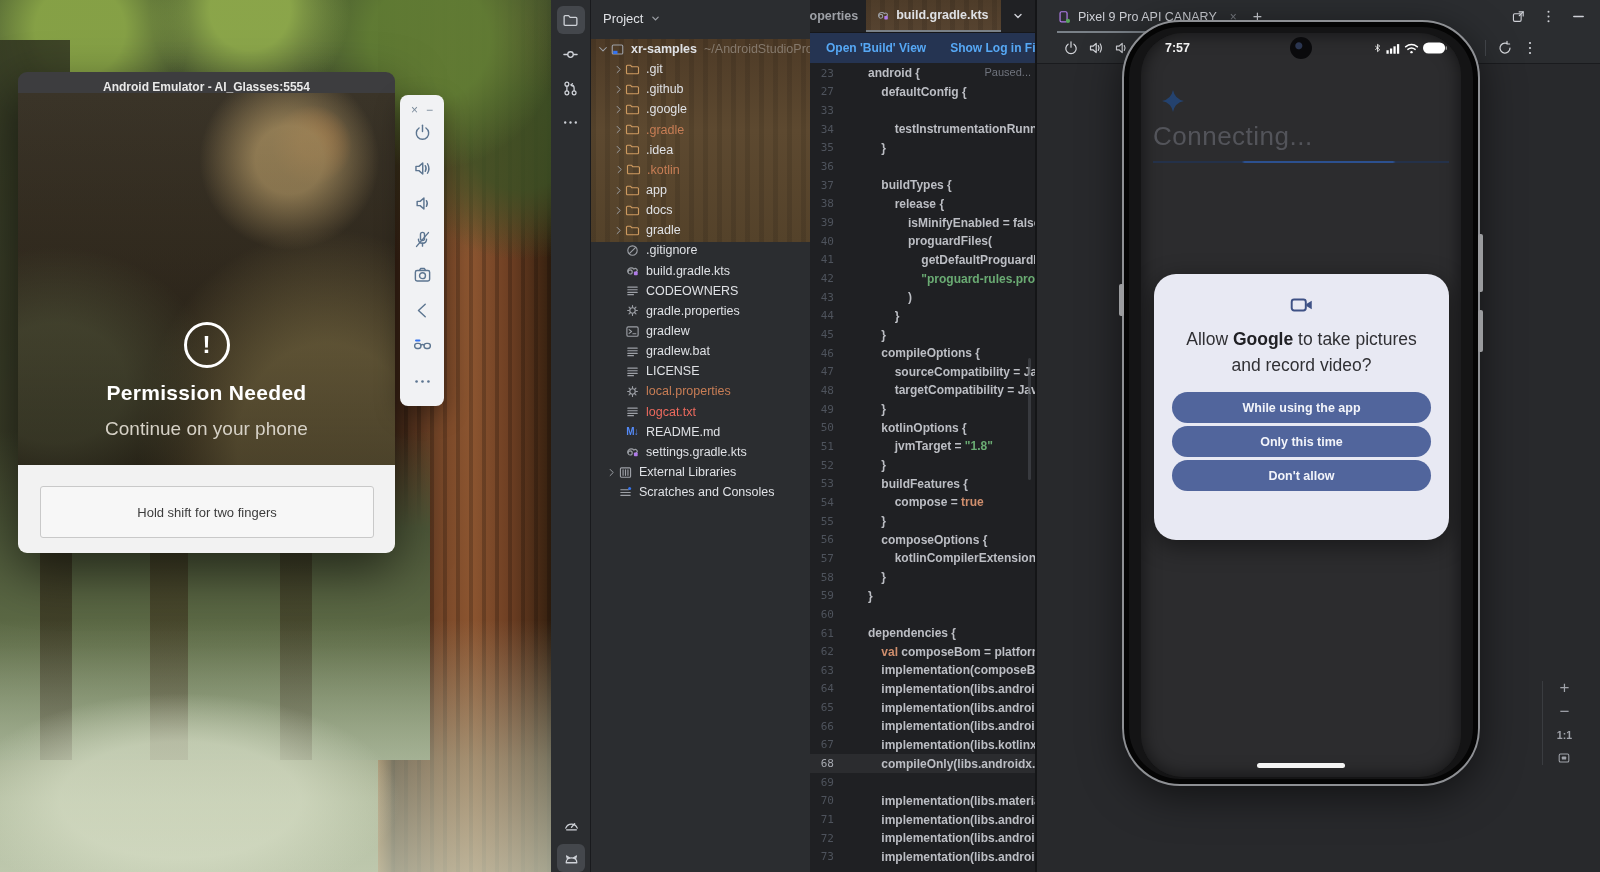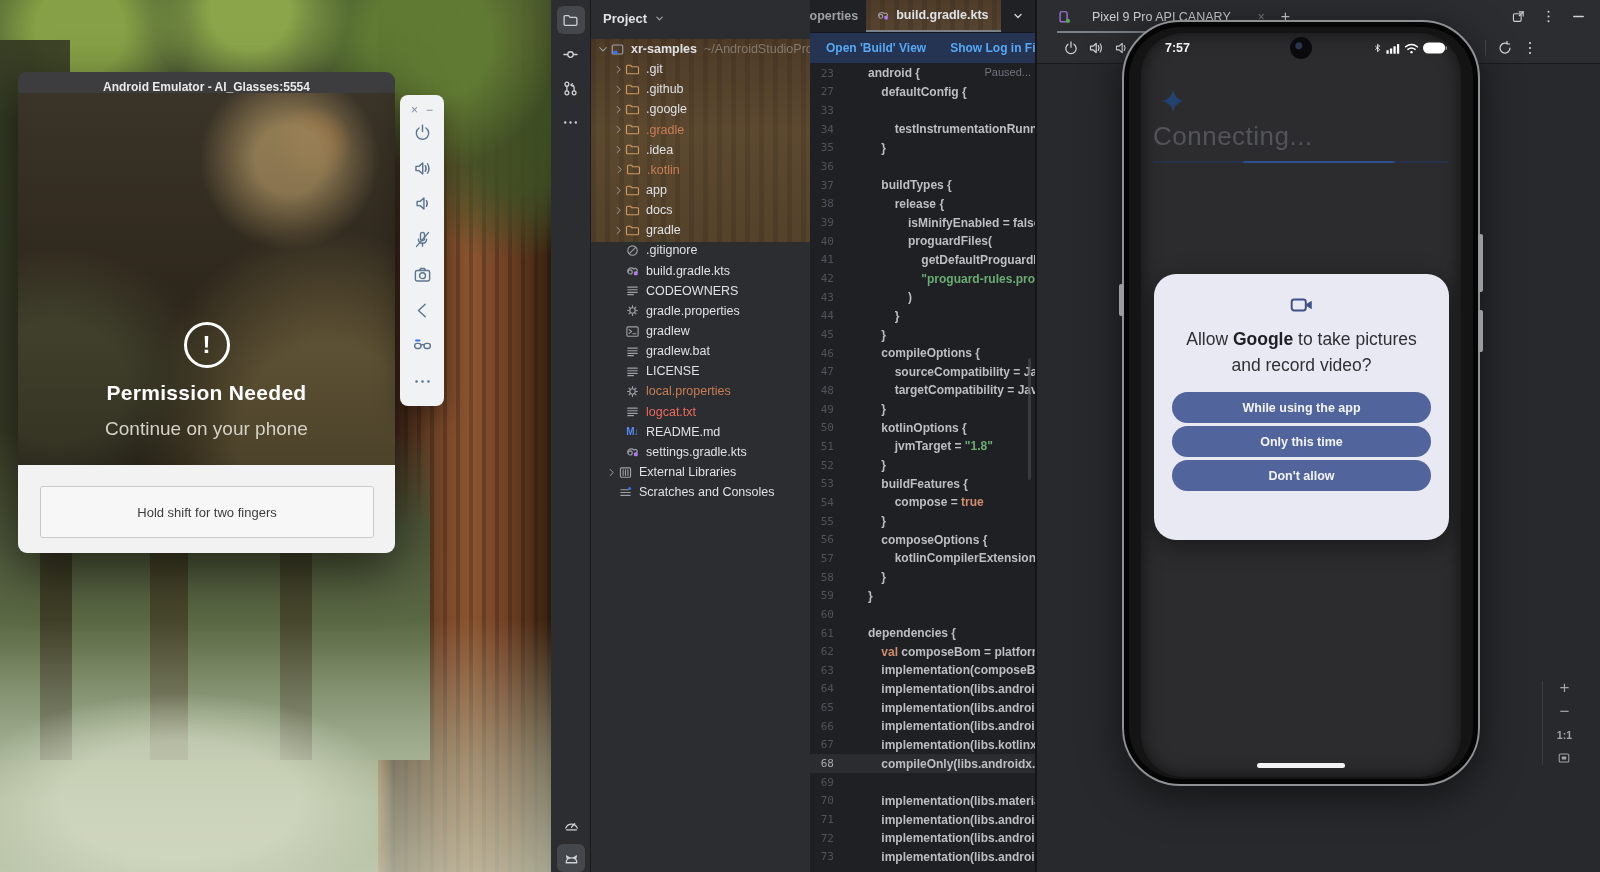--- a/index.html
+++ b/index.html
@@ -52,21 +52,21 @@
 
   
   .ide{left:551px;top:0;width:1049px;height:872px;background:#1f2023;z-index:2;}
   .strip{left:0;top:0;width:40px;height:872px;background:#2b2d30;border-right:1px solid #191a1d;}
   .strip .btn{width:28px;height:28px;margin:6px auto;display:flex;align-items:center;justify-content:center;color:#cfd2d8;border-radius:6px;}
   .strip .btn.sel{background:#44474c;}
   .strip .btn svg{width:17px;height:17px;}
   .strip-bottom{position:absolute;left:0;bottom:-6px;width:40px;}
 
   .proj{left:40px;top:0;width:219px;height:872px;background:#2b2d30;overflow:hidden;}
-  .proj-head{height:36px;display:flex;align-items:center;padding-left:12px;color:#dfe1e5;font-size:13px;font-weight:bold;gap:8px;}
+  .proj-head{height:36px;display:flex;align-items:center;padding-left:12px;color:#dfe1e5;font-size:13px;font-weight:normal;gap:8px;}
   .proj-brown{left:0;top:39px;width:219px;height:203px;background:
       repeating-linear-gradient(90deg,rgba(0,0,0,.10) 0 5px,rgba(0,0,0,0) 5px 14px),
       linear-gradient(180deg,#4e3b27,#5d4930 45%,#54422a 100%);}
   .tree{position:absolute;left:0;top:39px;width:219px;}
   .trow{height:20.15px;display:flex;align-items:center;font-size:12.5px;color:#dfe1e5;white-space:nowrap;overflow:hidden;}
   .trow .chev{width:12px;color:#9da0a6;font-size:10px;display:inline-flex;justify-content:center;flex:none;}
   .trow .fic{width:16px;height:16px;margin-right:6px;flex:none;display:inline-flex;align-items:center;justify-content:center;}
   .trow .fic svg{width:15px;height:15px;}
   .tone-excluded{color:#c77d55;}
   .tone-error{color:#ec6a5e;}
@@ -89,21 +89,21 @@
   .crow.hl .ln{color:#a6a9b0;}
   .crow pre{margin:0;padding-left:34px;font-family:"DejaVu Sans Mono",monospace;font-size:12px;font-weight:600;color:#bcbec4;white-space:pre;}
   .tk-s{color:#6aab73;}
   .tk-k{color:#cf8e6d;}
   .inlay{position:absolute;right:4px;top:2px;color:#70747e;font-size:11px;}
   .ed-scroll{left:218px;top:358px;width:3px;height:122px;background:#4a4d52;border-radius:2px;opacity:.6;}
 
   
   .devices{left:484px;top:0;width:565px;height:872px;background:#28292c;border-left:2px solid #141517;}
   .dev-tabbar{height:33px;background:#2b2d30;display:flex;align-items:center;position:relative;}
-  .dev-tab{display:flex;align-items:flex-start;gap:21px;padding-left:20px;color:#ced0d6;font-size:12.5px;}
+  .dev-tab{display:flex;align-items:flex-start;gap:7px;padding-left:20px;color:#ced0d6;font-size:12.5px;}
   .dev-tab .x{color:#7a7e85;font-size:12px;margin-left:6px;}
   .dev-plus{color:#ced0d6;font-size:16px;margin-left:16px;}
   .dev-underline{position:absolute;left:20px;bottom:0;width:182px;height:2px;background:#7a8188;}
   .dev-winicons{margin-left:auto;display:flex;align-items:center;gap:15px;padding-right:14px;color:#ced0d6;}
   .dev-winicons .ic svg{width:15px;height:15px;display:block;}
   .dev-toolbar{height:31px;background:#2b2d30;border-bottom:1px solid #1a1b1e;display:flex;align-items:center;gap:9px;padding-left:26px;color:#d3d5da;}
   .dev-toolbar .ic svg{width:16px;height:16px;display:block;}
   .dev-toolbar .sep{width:1px;height:16px;background:#45484d;margin:0 2px;}
 
   

